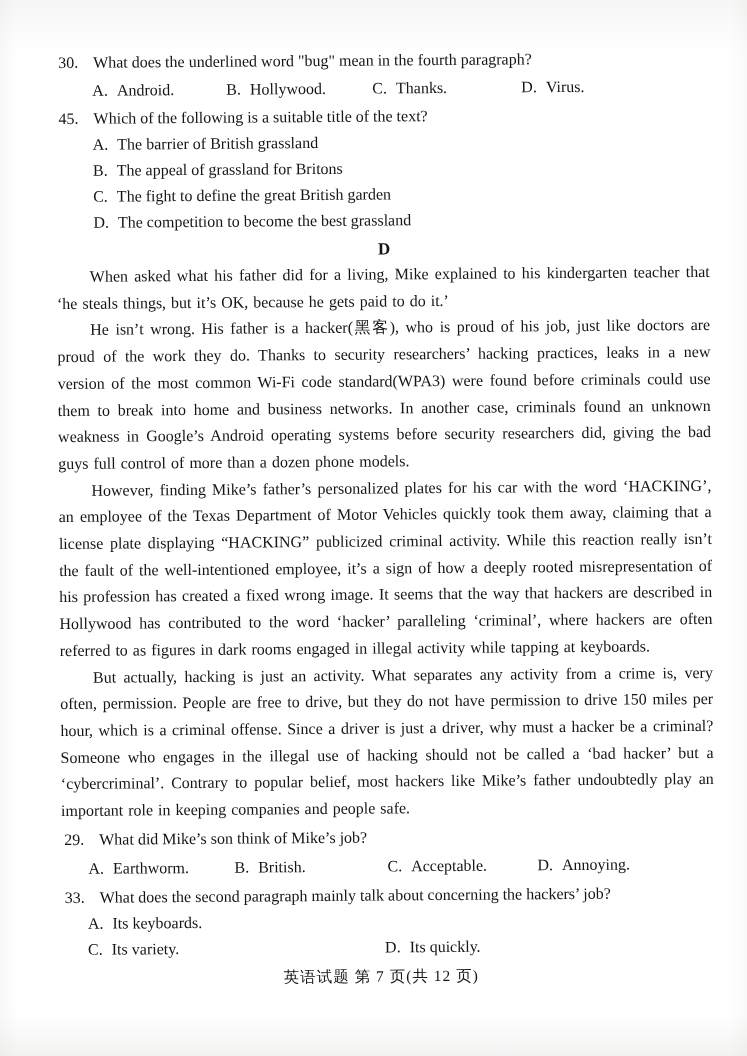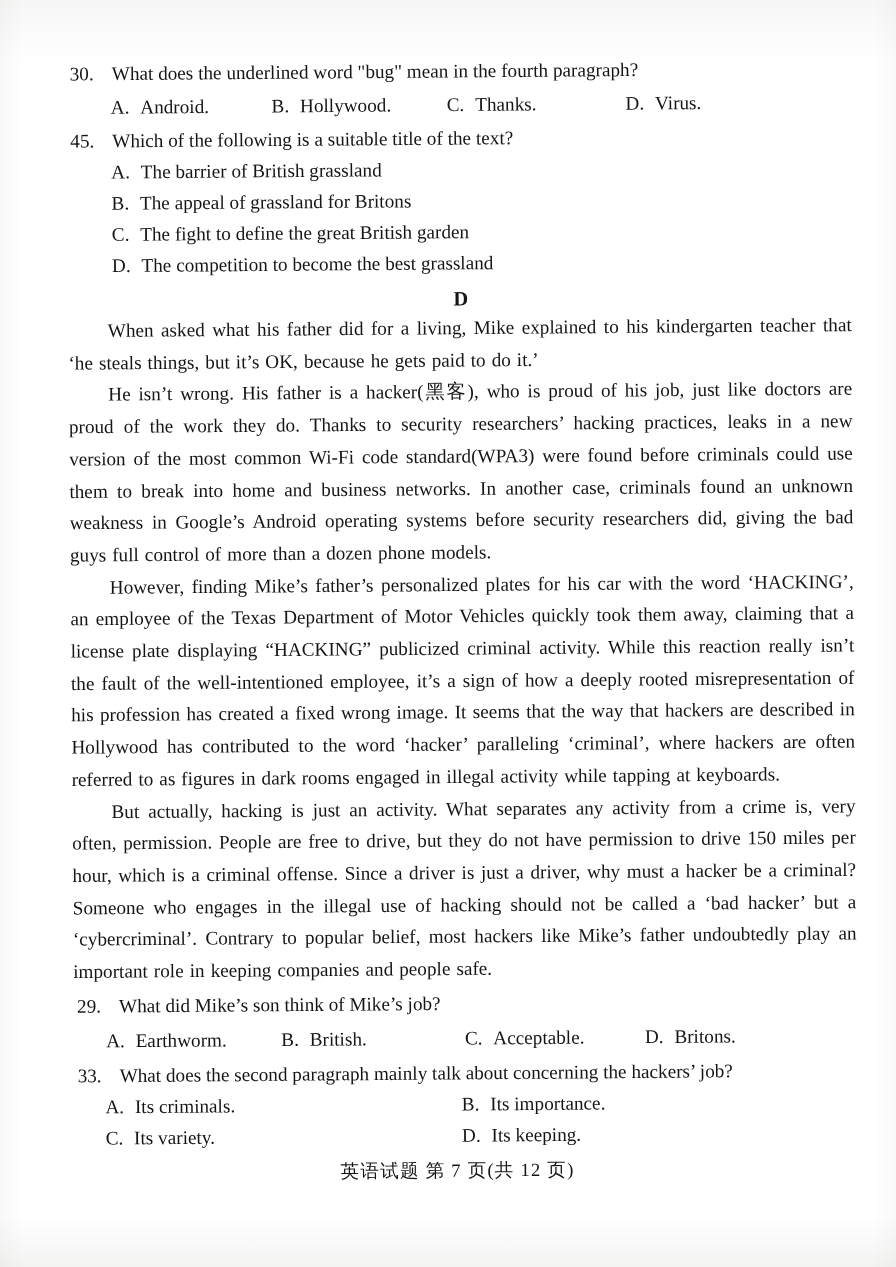--- a/index.html
+++ b/index.html
@@ -121,37 +121,36 @@
 
     <div class="q32">
       <div class="q-line">
         <span class="q-num">29.</span>
         <span class="q-text">What did Mike’s son think of Mike’s job?</span>
       </div>
       <div class="opt-row row-q32">
         <span class="c1"><span class="opt-label">A.</span><span>Earthworm.</span></span>
         <span class="c2"><span class="opt-label">B.</span><span>British.</span></span>
         <span class="c3"><span class="opt-label">C.</span><span>Acceptable.</span></span>
-        <span class="c4"><span class="opt-label">D.</span><span>Britons.</span></span>
+        <span class="c4"><span class="opt-label">D.</span><span>Annoying.</span></span>
       </div>
     </div>
 
     <div class="q33">
       <div class="q-line">
         <span class="q-num">33.</span>
         <span class="q-text">What does the second paragraph mainly talk about concerning the hackers’ job?</span>
       </div>
       <div class="grid-q33">
         <div class="grid-row">
-          <span class="left"><span class="opt-label">A.</span><span>Its criminals.</span></span>
-          <span class="right"><span class="opt-label">B.</span><span>Its importance.</span></span>
+          <span class="left"><span class="opt-label">A.</span><span>Its keyboards.</span></span>
         </div>
         <div class="grid-row">
           <span class="left"><span class="opt-label">C.</span><span>Its variety.</span></span>
-          <span class="right"><span class="opt-label">D.</span><span>Its keeping.</span></span>
+          <span class="right"><span class="opt-label">D.</span><span>Its quickly.</span></span>
         </div>
       </div>
     </div>
 
     <div class="footer">英语试题 第 7 页(共 12 页)</div>
 
   </div>
 </div>
 
 </body></html>

